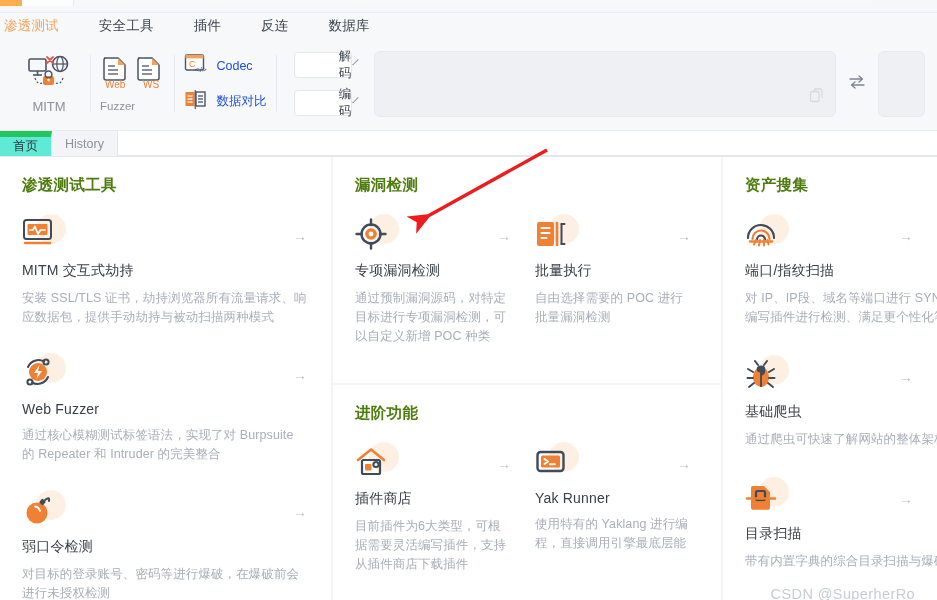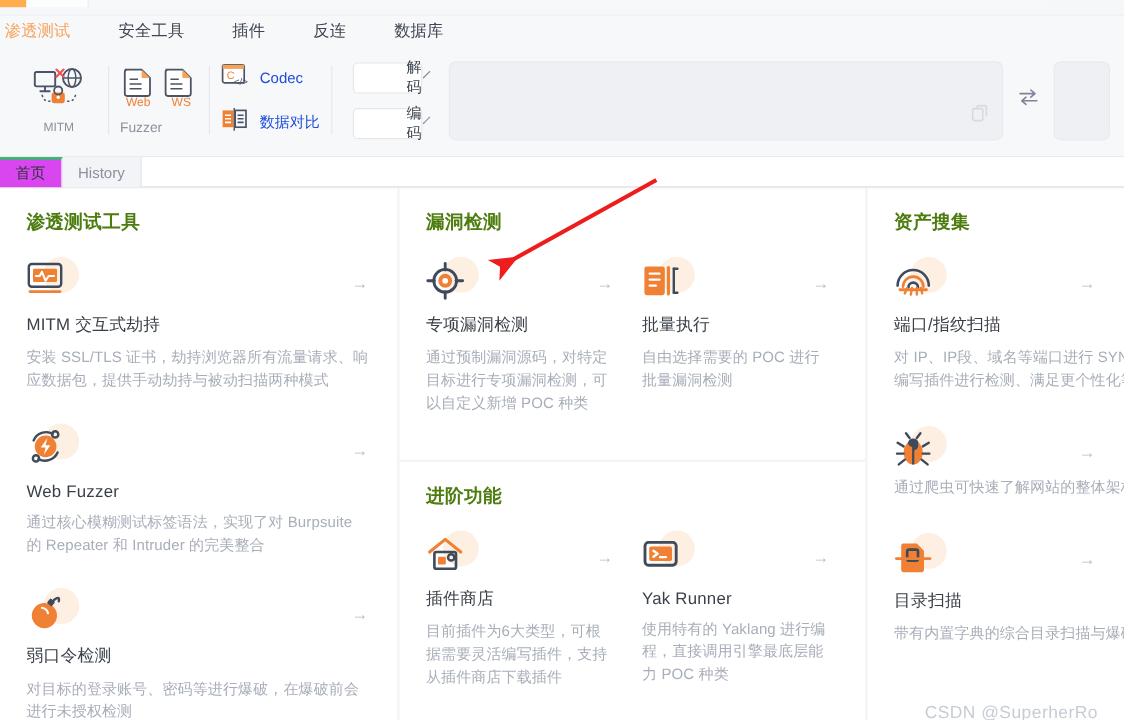--- a/index.html
+++ b/index.html
@@ -73,21 +73,21 @@
   }
   .rib-btn {
     display: flex;
     flex-direction: column;
     align-items: center;
     justify-content: center;
     width: 62px;
     cursor: pointer;
   }
   .rib-btn .lbl {
-    font-size: 10px;
+    font-size: 13px;
     color: #8c919c;
     margin-top: 5px;
     white-space: nowrap;
   }
   .rib-pair-wrap { display:flex; flex-direction:column; }
   .rib-pair-wrap .lbl { font-size:11.5px; color:#8c919c; margin-top:5px; }
 
   .rib-rows { display: flex; flex-direction: column; gap: 10px; justify-content:center; }
   .rib-row { display: flex; align-items: center; gap: 8px; cursor: pointer; }
   .rib-row .lbl { font-size: 12.5px; color: #1d4ed8; white-space: nowrap; }
@@ -131,23 +131,23 @@
     display: flex; align-items: center;
     padding: 0 13px;
     font-size: 12.5px;
     color: #8b909b;
     background: #f3f4f7;
     border-right: 1px solid #e4e7ec;
     cursor: pointer;
     position: relative;
   }
   .ptab.active {
-    background: #d946ef;
+    background: #5eead4;
     color: #2f3540;
-    border-top: 2px solid #22c55e;
+    border-top: 6px solid #22c55e;
   }
   .ptab-filler { flex:1; background:#ffffff; border-bottom:1px solid #e4e7ec;}
 
   
   .main {
     height: 451px;
     display: flex;
     background: #f3f4f7;
     gap: 2px;
   }
@@ -510,21 +510,20 @@
                 <path d="M9.5 13 L13 15.5 L9.5 18" fill="none" stroke="#fff" stroke-width="1.9" stroke-linecap="round" stroke-linejoin="round"></path>
                 <line x1="15" y1="18.3" x2="20" y2="18.3" stroke="#fff" stroke-width="1.9" stroke-linecap="round"></line>
               </svg>
             </span>
           </div>
           <div class="arrow-r">→</div>
           <div class="item-title">Yak Runner</div>
           <div class="item-desc">
             <div>使用特有的 Yaklang 进行编</div>
             <div>程，直接调用引擎最底层能</div>
-            <div>力 POC 种类</div>
           </div>
         </div>
 
       </div>
     </div>
   </div>
 
   <div class="col col-right">
     <div class="sec-title">资产搜集</div>
     <div class="items">
@@ -562,20 +561,21 @@
               <path d="M16 8 a4.2 4.2 0 0 1 0 8.4" fill="#3f4a5a"></path>
               <ellipse cx="16" cy="10" rx="4.3" ry="3.6" fill="#3f4a5a"></ellipse>
               <line x1="16" y1="9" x2="16" y2="28" stroke="#3f4a5a" stroke-width="1.8"></line>
               <path d="M13 6 L10 2 M19 6 L22 2" stroke="#3f4a5a" stroke-width="2" stroke-linecap="round"></path>
               <path d="M8 13 L3 10 M8 19 L2.5 19 M9 24 L4 28" stroke="#3f4a5a" stroke-width="2" stroke-linecap="round"></path>
               <path d="M24 13 L29 10 M24 19 L29.5 19 M23 24 L28 28" stroke="#3f4a5a" stroke-width="2" stroke-linecap="round"></path>
             </svg>
           </span>
         </div>
         <div class="arrow-r">→</div>
+        <div class="item-title">基础爬虫</div>
         <div class="item-desc">
           <div>通过爬虫可快速了解网站的整体架构</div>
         </div>
       </div>
 
       <div class="item">
         <div class="item-icon-wrap">
           <div class="item-icon-bg"></div>
           <span class="item-icon">
             <svg width="34" height="32" viewBox="0 0 34 32">

